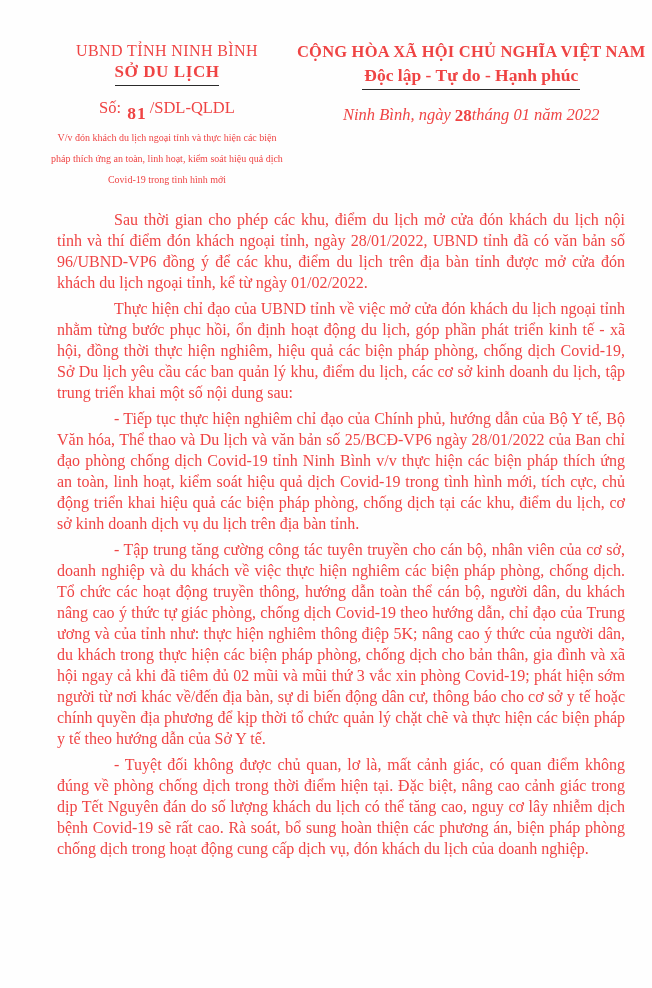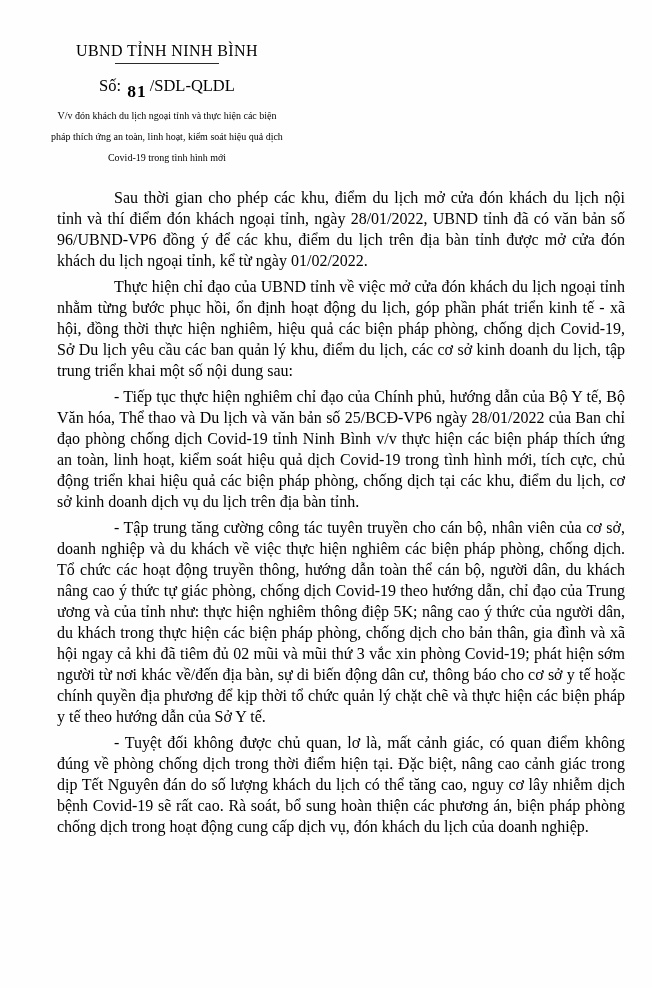--- a/index.html
+++ b/index.html
@@ -5,21 +5,21 @@
   html, body {
     margin: 0;
     padding: 0;
     background: #ffffff;
   }
   .page {
     position: relative;
     width: 652px;
     height: 988px;
     background: #fefefe;
-    color: #000000;
+    color: #ef4444;
     font-family: "Liberation Serif", "DejaVu Serif", serif;
     box-sizing: border-box;
     padding: 42px 27px 0 57px;
     overflow: hidden;
   }
   .header {
     display: flex;
     align-items: flex-start;
   }
   .col-left {
@@ -115,27 +115,36 @@
 </style>
 </head>
 <body>
 
 <div class="page">
 
   <div class="header">
 
     <div class="col-left">
       <div class="org-parent">UBND TỈNH NINH BÌNH</div>
+      <div class="org-name">SỞ DU LỊCH</div>
       <div class="rule rule-org"></div>
       <div class="so-line">
         <span>Số:</span><span class="so-num">81</span><span>/SDL-QLDL</span>
       </div>
       <div class="subject">V/v đón khách du lịch ngoại tỉnh và thực hiện các biện pháp thích ứng an toàn, linh hoạt, kiểm soát hiệu quả dịch Covid-19 trong tình hình mới</div>
     </div>
 
+    <div class="col-right">
+      <div class="country">CỘNG HÒA XÃ HỘI CHỦ NGHĨA VIỆT NAM</div>
+      <div class="motto">Độc lập - Tự do - Hạnh phúc</div>
+      <div class="rule rule-motto"></div>
+      <div class="date-line">
+        <span>Ninh Bình, ngày</span><span class="date-day">28</span><span>tháng 01 năm 2022</span>
+      </div>
+    </div>
 
   </div>
 
 
   <div class="body-text">
     <p>Sau thời gian cho phép các khu, điểm du lịch mở cửa đón khách du lịch nội tỉnh và thí điểm đón khách ngoại tỉnh, ngày 28/01/2022, UBND tỉnh đã có văn bản số 96/UBND-VP6 đồng ý để các khu, điểm du lịch trên địa bàn tỉnh được mở cửa đón khách du lịch ngoại tỉnh, kể từ ngày 01/02/2022.</p>
     <p>Thực hiện chỉ đạo của UBND tỉnh về việc mở cửa đón khách du lịch ngoại tỉnh nhằm từng bước phục hồi, ổn định hoạt động du lịch, góp phần phát triển kinh tế - xã hội, đồng thời thực hiện nghiêm, hiệu quả các biện pháp phòng, chống dịch Covid-19, Sở Du lịch yêu cầu các ban quản lý khu, điểm du lịch, các cơ sở kinh doanh du lịch, tập trung triển khai một số nội dung sau:</p>
     <p>- Tiếp tục thực hiện nghiêm chỉ đạo của Chính phủ, hướng dẫn của Bộ Y tế, Bộ Văn hóa, Thể thao và Du lịch và văn bản số 25/BCĐ-VP6 ngày 28/01/2022 của Ban chỉ đạo phòng chống dịch Covid-19 tỉnh Ninh Bình v/v thực hiện các biện pháp thích ứng an toàn, linh hoạt, kiểm soát hiệu quả dịch Covid-19 trong tình hình mới, tích cực, chủ động triển khai hiệu quả các biện pháp phòng, chống dịch tại các khu, điểm du lịch, cơ sở kinh doanh dịch vụ du lịch trên địa bàn tỉnh.</p>
     <p>- Tập trung tăng cường công tác tuyên truyền cho cán bộ, nhân viên của cơ sở, doanh nghiệp và du khách về việc thực hiện nghiêm các biện pháp phòng, chống dịch. Tổ chức các hoạt động truyền thông, hướng dẫn toàn thể cán bộ, người dân, du khách nâng cao ý thức tự giác phòng, chống dịch Covid-19 theo hướng dẫn, chỉ đạo của Trung ương và của tỉnh như: thực hiện nghiêm thông điệp 5K; nâng cao ý thức của người dân, du khách trong thực hiện các biện pháp phòng, chống dịch cho bản thân, gia đình và xã hội ngay cả khi đã tiêm đủ 02 mũi và mũi thứ 3 vắc xin phòng Covid-19; phát hiện sớm người từ nơi khác về/đến địa bàn, sự di biến động dân cư, thông báo cho cơ sở y tế hoặc chính quyền địa phương để kịp thời tổ chức quản lý chặt chẽ và thực hiện các biện pháp y tế theo hướng dẫn của Sở Y tế.</p>
     <p>- Tuyệt đối không được chủ quan, lơ là, mất cảnh giác, có quan điểm không đúng về phòng chống dịch trong thời điểm hiện tại. Đặc biệt, nâng cao cảnh giác trong dịp Tết Nguyên đán do số lượng khách du lịch có thể tăng cao, nguy cơ lây nhiễm dịch bệnh Covid-19 sẽ rất cao. Rà soát, bổ sung hoàn thiện các phương án, biện pháp phòng chống dịch trong hoạt động cung cấp dịch vụ, đón khách du lịch của doanh nghiệp.</p>

